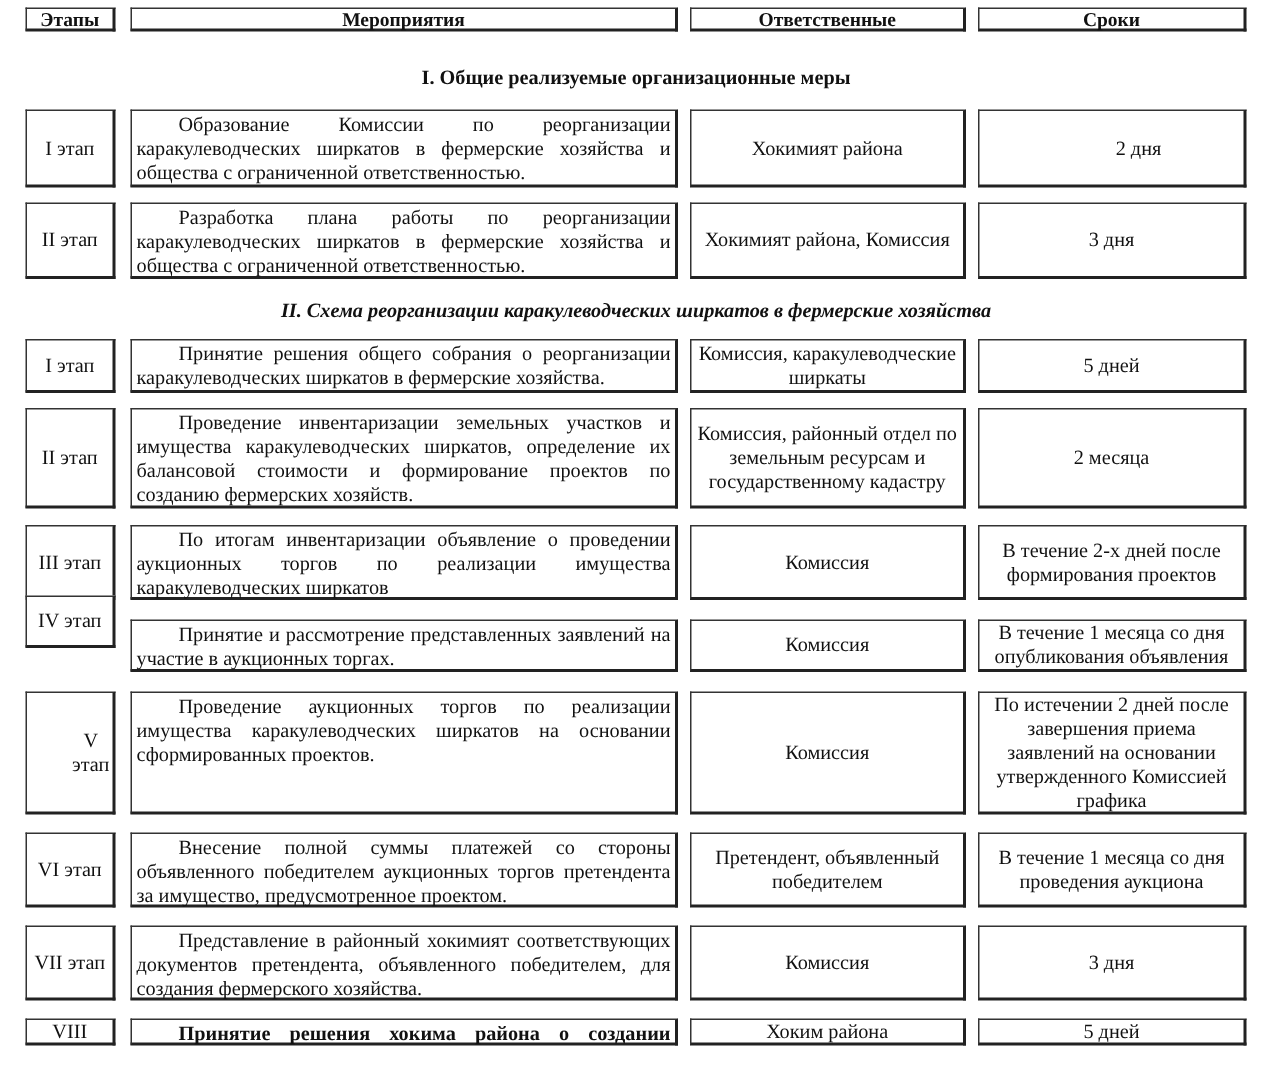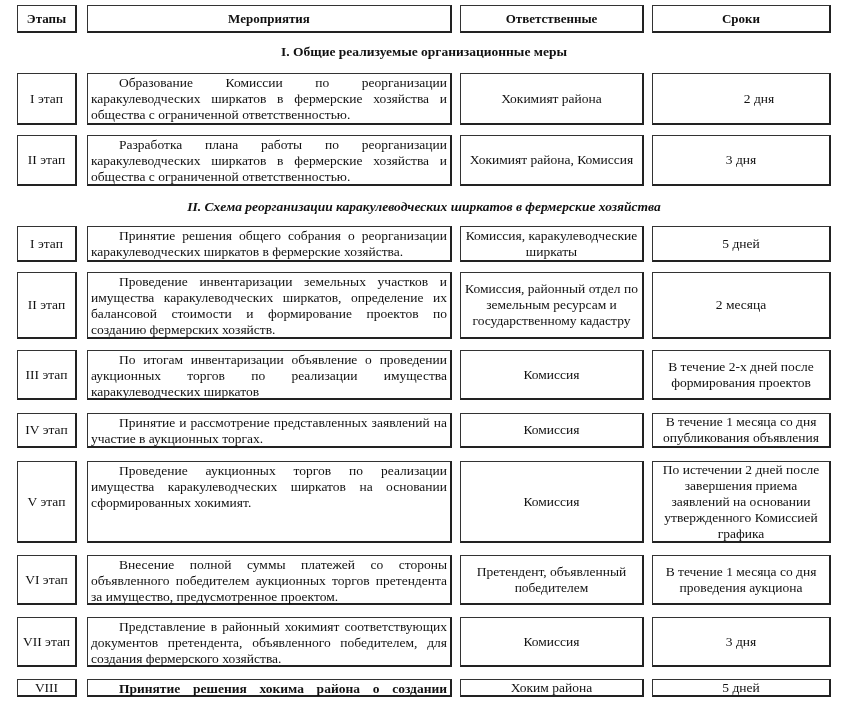--- a/index.html
+++ b/index.html
@@ -8,21 +8,21 @@
   .box { position:absolute; box-sizing:border-box; border:1px solid #333;
          border-right:2px solid #222; border-bottom:2px solid #222;
          background:#fff; display:flex; align-items:center; justify-content:center;
          text-align:center; font-size:13.5px; line-height:16px; }
   .c1 { left:17px; width:60px; }
   .c2 { left:87px; width:365px; justify-content:flex-end; align-items:flex-start;
         text-align:justify; padding:1px 3px 0 3px; }
   .c2 span { display:block; text-align:justify; text-align-last:left; text-indent:28px; width:100%; }
   .c3 { left:460px; width:184px; }
   .c4 { left:652px; width:179px; }
-  .hdr { font-weight:bold; font-size:13px; top:5px; height:28px; }
+  .hdr { font-weight:bold; font-size:13px; top:5px; height:16px; }
   .hdr.c2 { justify-content:center; align-items:center; }
   .sec { position:absolute; left:0; width:848px; text-align:center; font-weight:bold; font-size:13.5px; }
   .pad { padding:0 3px; }
 </style>
 </head>
 <body>
 
 <div class="box c1 hdr">Этапы</div>
 <div class="box c2 hdr">Мероприятия</div>
 <div class="box c3 hdr">Ответственные</div>
@@ -71,32 +71,32 @@
 <div>
   <div class="box c1" style="top:350px;height:50px;font-family:Liberation Serif, serif;">III этап</div>
   <div class="box c2" style="top:350px;height:50px;">
       <span>По итогам инвентаризации объявление о проведении аукционных торгов по реализации имущества каракулеводческих ширкатов</span>
     </div>
   <div class="box c3" style="top:350px;height:50px;">Комиссия</div>
   <div class="box c4 pad" style="top:350px;height:50px;">В течение 2-х дней после формирования проектов</div>
 </div>
 
 <div>
-  <div class="box c1" style="top:413px;height:35px;">IV этап</div>
+  <div class="box c1" style="top:397px;height:35px;">IV этап</div>
   <div class="box c2" style="top:413px;height:35px;">
       <span>Принятие и рассмотрение представленных заявлений на участие в аукционных торгах.</span>
     </div>
   <div class="box c3" style="top:413px;height:35px;">Комиссия</div>
   <div class="box c4 pad" style="top:413px;height:35px;">В течение 1 месяца со дня опубликования объявления</div>
 </div>
 
 <div>
-  <div class="box c1" style="top:461px;height:82px;">V этап</div>
+  <div class="box c1" style="top:461px;height:82px;padding-left:28px;">V этап</div>
   <div class="box c2" style="top:461px;height:82px;">
-      <span>Проведение аукционных торгов по реализации имущества каракулеводческих ширкатов на основании сформированных хокимият.</span>
+      <span>Проведение аукционных торгов по реализации имущества каракулеводческих ширкатов на основании сформированных проектов.</span>
     </div>
   <div class="box c3" style="top:461px;height:82px;">Комиссия</div>
   <div class="box c4 pad" style="top:461px;height:82px;">По истечении 2 дней после завершения приема заявлений на основании утвержденного Комиссией графика</div>
 </div>
 
 <div>
   <div class="box c1" style="top:555px;height:50px;">VI этап</div>
   <div class="box c2" style="top:555px;height:50px;">
       <span>Внесение полной суммы платежей со стороны объявленного победителем аукционных торгов претендента за имущество, предусмотренное проектом.</span>
     </div>

